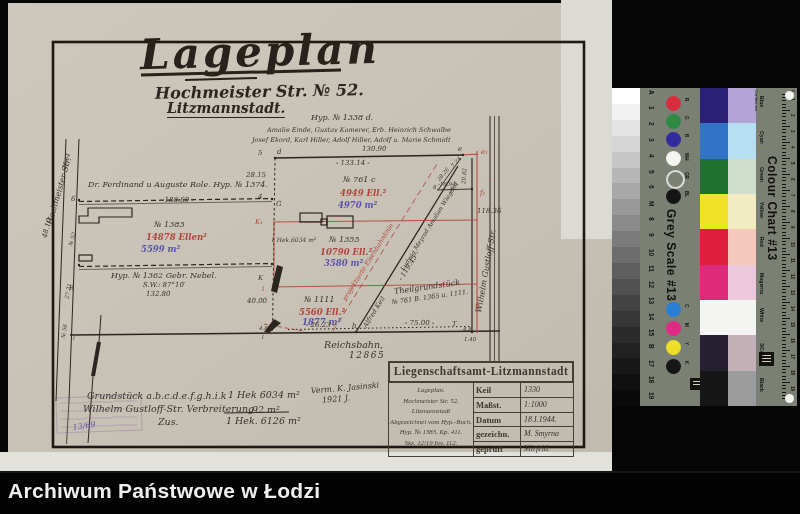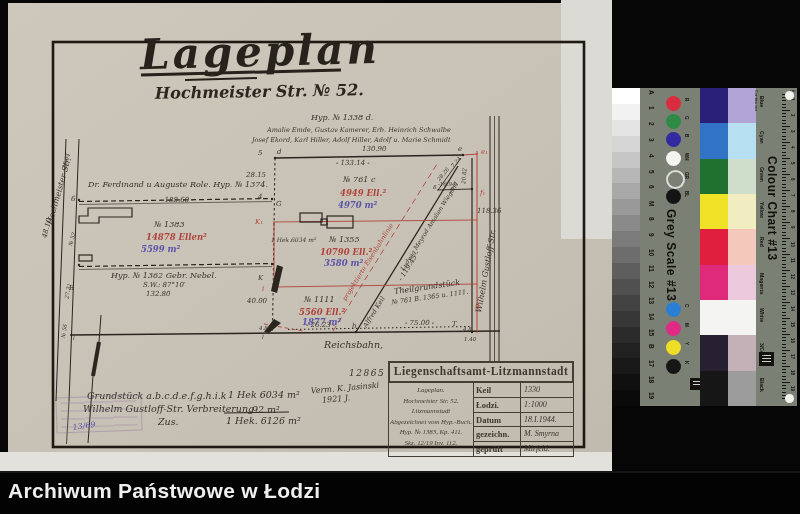--- a/index.html
+++ b/index.html
@@ -154,20 +154,21 @@
       <circle cx="472" cy="189" r="1.2"></circle>
         <circle cx="472" cy="332" r="1.2"></circle>
       <circle cx="356" cy="332" r="1.2"></circle>
     </g>
   </svg>
 
   <div class="t-main">Lageplan</div>
   <div class="t-ul1"></div>
   <div class="t-ul2"></div>
   <div class="t-street">Hochmeister Str. № 52.</div>
+  <div class="t-city">Litzmannstadt.</div>
 
   <div id="plan-labels">
       <span class="pl hw-sm" style="left: 311px; top: 113px;">Hyp. № 1338 d.</span>
       <span class="pl hw-xs" style="left: 267px; top: 126px;">Amalie Emde, Gustav Kamerer, Erb. Heinrich Schwalbe</span>
       <span class="pl hw-xs" style="left: 252px; top: 136px;">Josef Ekord, Karl Hiller, Adolf Hiller, Adolf u. Marie Schmidt</span>
       <span class="pl meas" style="left: 362px; top: 145px;">130.90</span>
       <span class="pl meas" style="left: 336px; top: 159px;">- 133.14 -</span>
       <span class="pl meas" style="left: 258px; top: 149px;">5</span>
       <span class="pl meas" style="left: 277px; top: 148px;">d</span>
       <span class="pl meas" style="left: 458px; top: 145px;">e</span>
@@ -201,21 +202,21 @@
       <span class="pl meas" style="left: 69px; top: 284px;">B</span>
       <span class="pl meas" style="left: 258px; top: 274px;">K</span>
       <span class="pl meas red" style="left: 262px; top: 285px;">i</span>
       <span class="pl meas" style="left: 247px; top: 297px;">40.00</span>
       <span class="pl hw-sm" style="left: 304px; top: 295px;">№ 1111</span>
       <span class="pl val red" style="left: 299px; top: 307px;">5560 Ell.²</span>
       <span class="pl val blue" style="left: 302px; top: 317px;">1877 m²</span>
       <span class="pl meas" style="left: 306px; top: 321px;">- 26.23 -</span>
       <span class="pl meas" style="left: 405px; top: 319px;">- 75.00 -</span>
       <span class="pl hw" style="left: 324px; top: 339px;">Reichsbahn,</span>
-      <span class="pl meas-lg" style="left: 349px; top: 368px;">12865</span>
+      <span class="pl meas-lg" style="left: 349px; top: 350px;">12865</span>
       <span class="pl meas" style="left: 477px; top: 207px;">118.36</span>
       <span class="pl hw-sm" style="left: 486px; top: 271px; transform: translate(-50%, -50%) rotate(-80deg);">Wilhelm Gustloff-Str.</span>
       <span class="pl hw-sm" style="left: 59px; top: 191px; transform: translate(-50%, -50%) rotate(-74deg);">Hochmeister-Str.</span>
       <span class="pl meas-xs" style="left: 438px; top: 181px;">-16.94-</span>
       <span class="pl meas-xs" style="left: 456px; top: 162px; transform: translate(-50%, -50%) rotate(-50deg);">7.24</span>
       <span class="pl meas-xs" style="left: 464px; top: 176px; transform: translate(-50%, -50%) rotate(-85deg);">20.82</span>
       <span class="pl meas-xs" style="left: 443px; top: 174px; transform: translate(-50%, -50%) rotate(-50deg);">28.26</span>
       <span class="pl meas" style="left: 450px; top: 186px;">f</span>
       <span class="pl meas red" style="left: 480px; top: 189px;">f₁</span>
       <span class="pl meas red" style="left: 475px; top: 301px;">g</span>
@@ -251,21 +252,21 @@
       <div class="lt-left" id="lt-left">
           <div>Lageplan.</div>
           <div>Hochmeister Str. 52.</div>
           <div>Litzmannstadt</div>
           <div>Abgezeichnet vom Hyp.-Buch.</div>
           <div>Hyp. № 1383, Kp. 411.</div>
           <div>Skz. 12/19 Inv. 112.</div>
         </div>
     <div class="lt-label">Keil</div>
         <div class="lt-value">1330</div>
-        <div class="lt-label">Łodzi.</div>
+        <div class="lt-label">Maßst.</div>
         <div class="lt-value">1:1000</div>
         <div class="lt-label">Datum</div>
         <div class="lt-value">18.I.1944.</div>
         <div class="lt-label">gezeichn.</div>
         <div class="lt-value">M. Smyrna</div>
         <div class="lt-label">geprüft</div>
         <div class="lt-value">Mirfeld.</div>
       </div>
   </div>
 

